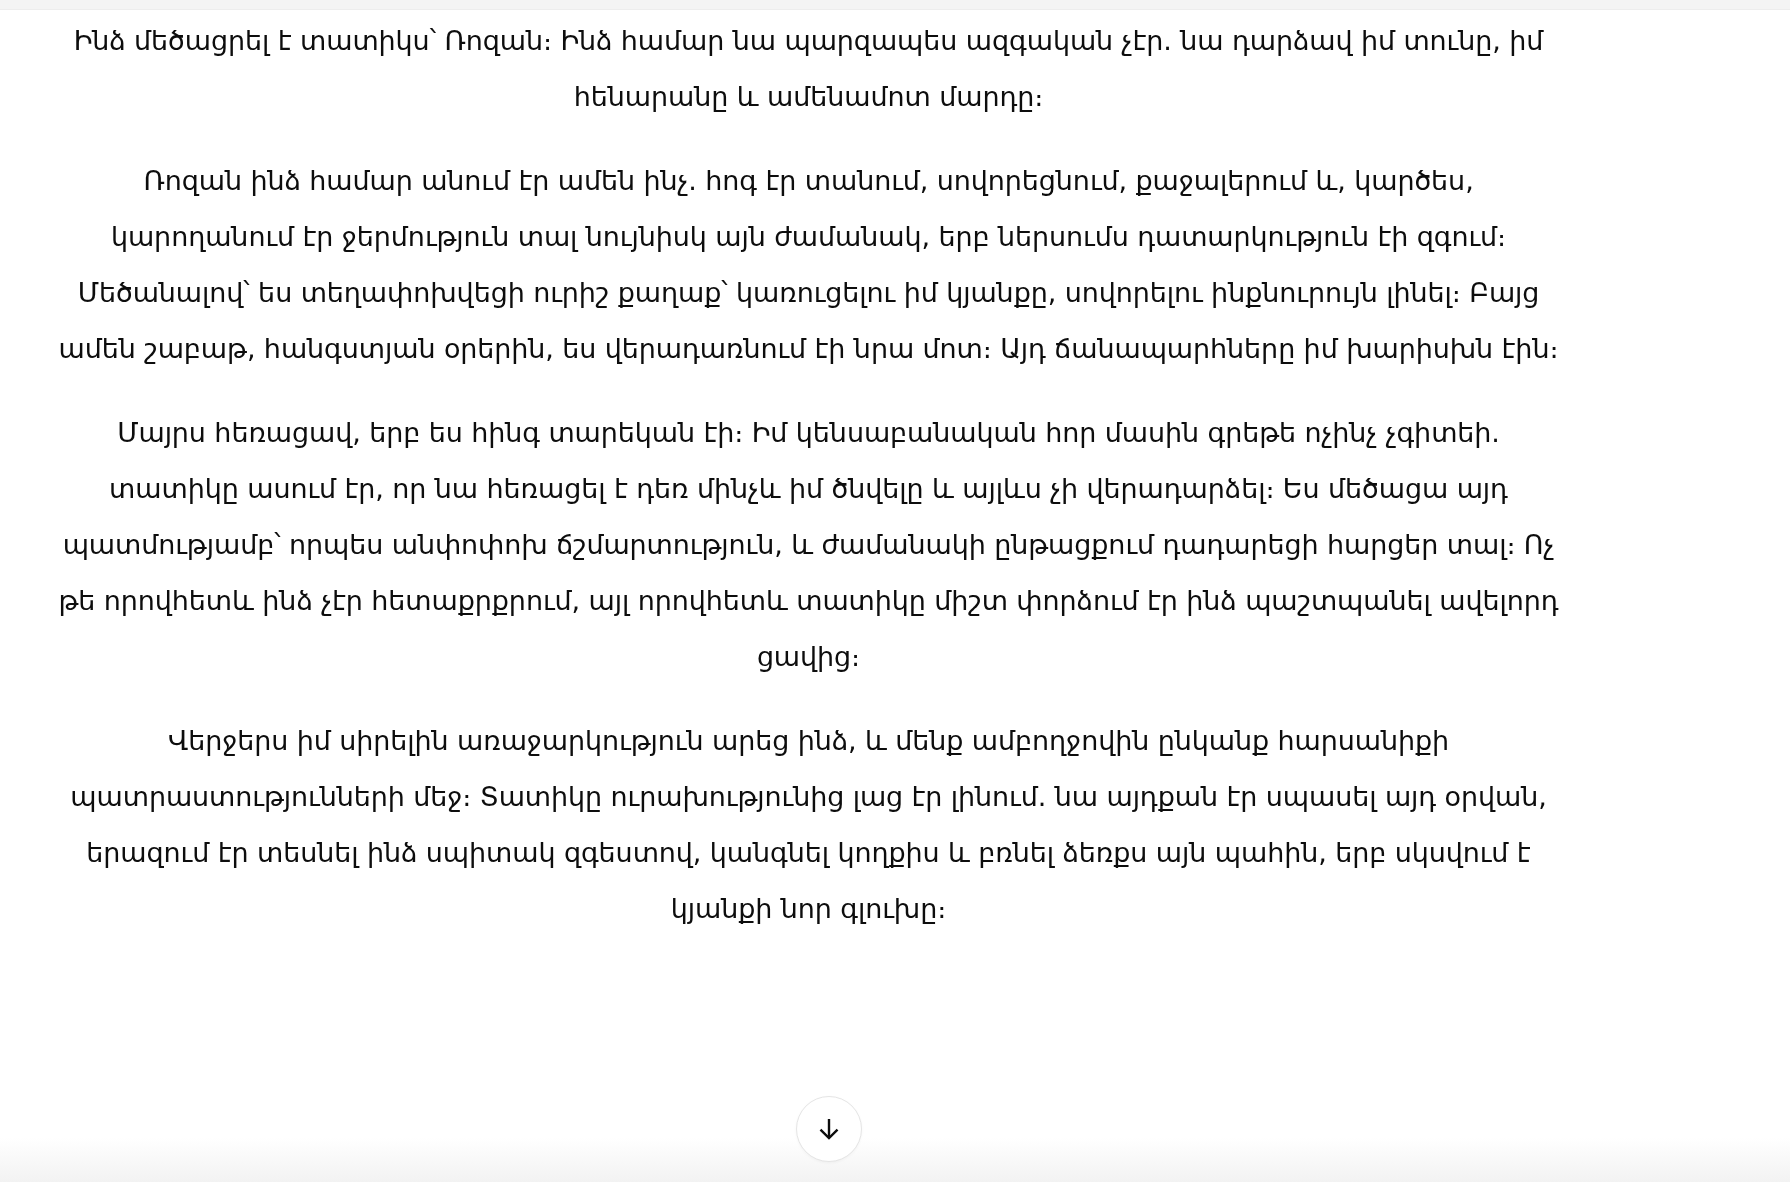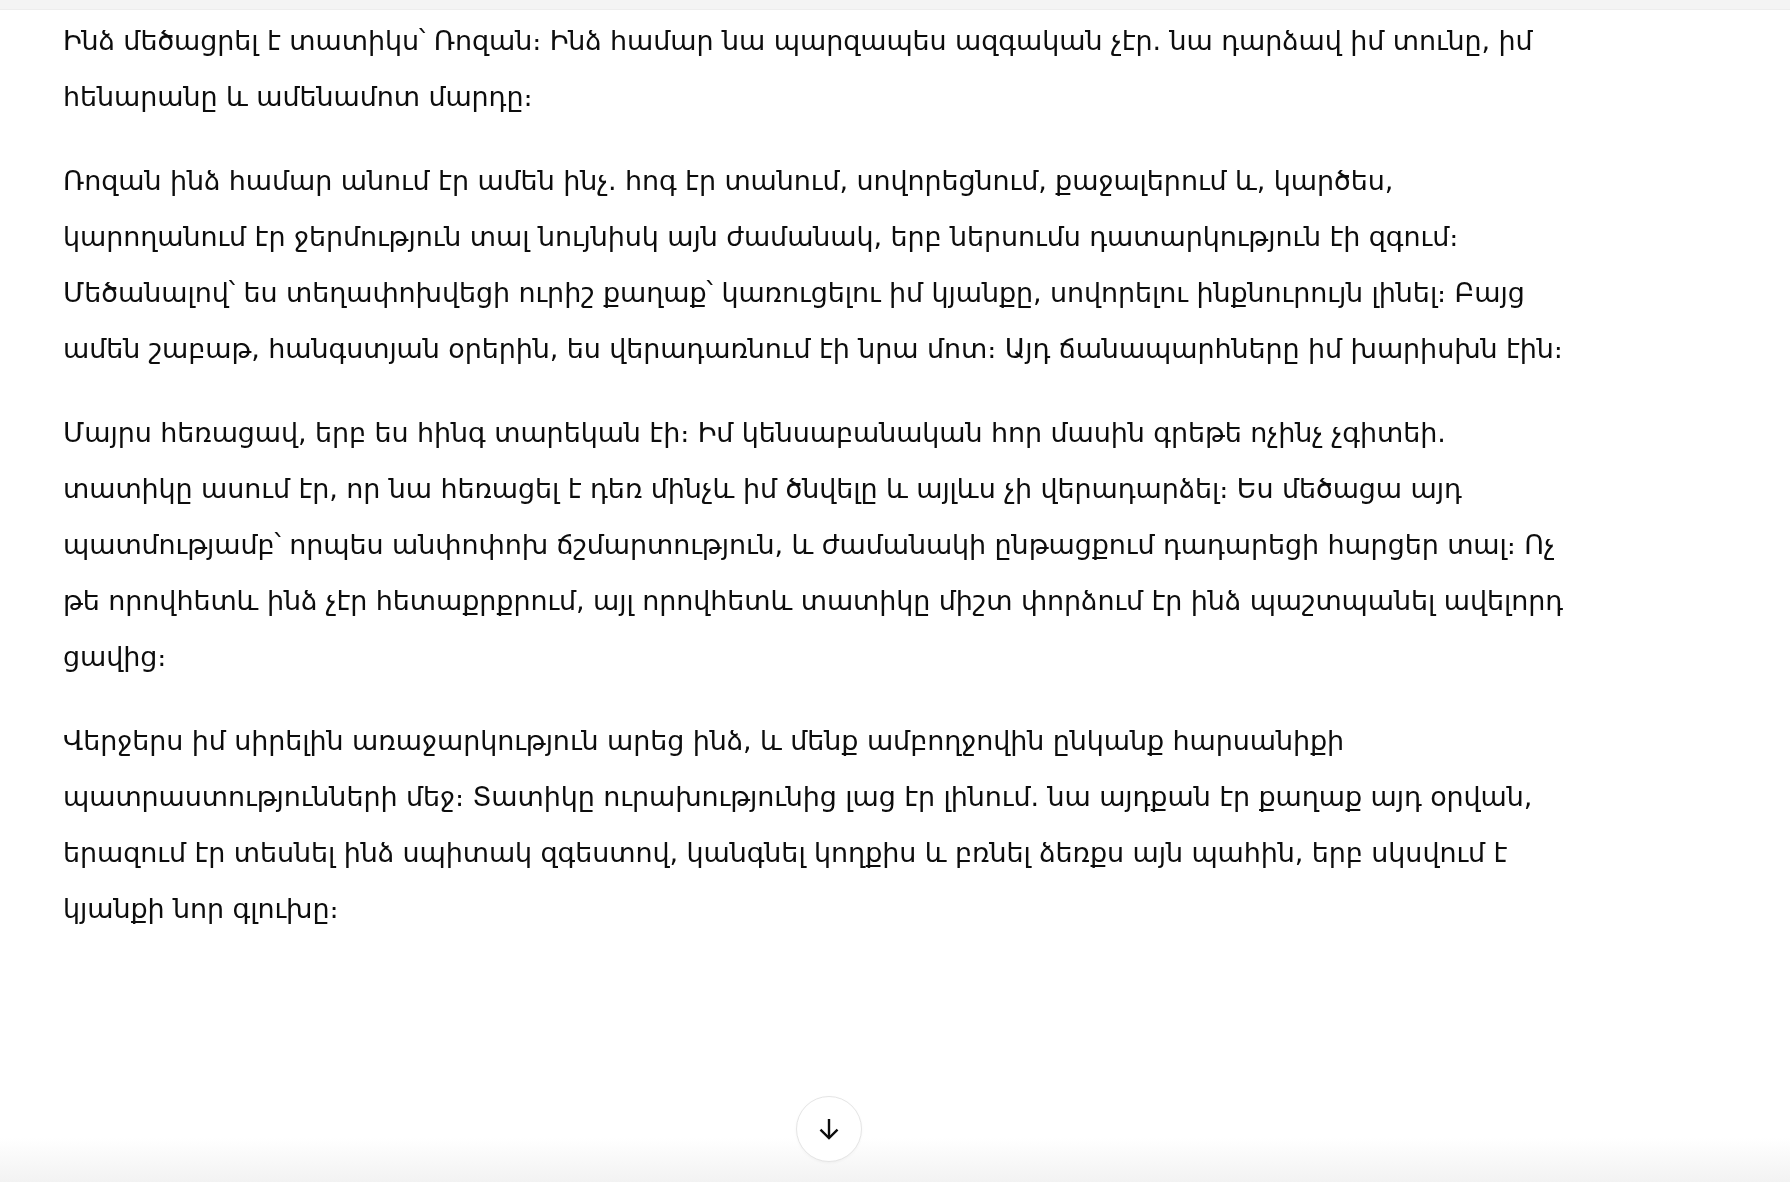--- a/index.html
+++ b/index.html
@@ -17,24 +17,25 @@
   .top-strip {
     position: absolute;
     top: 0; left: 0; right: 0;
     height: 10px;
     background: #f4f4f4;
     border-bottom: 1px solid #ededed;
     box-sizing: border-box;
   }
   .article {
     position: absolute;
-    left: 63px;
+    left: 56px;
     top: 13px;
     width: 1505px;
     color: #0d0d0d;
+    text-align: center;
   }
   .article p {
     margin: 0 0 28px 0;
     font-size: 27px;
     line-height: 56px;
     letter-spacing: -0.1px;
     font-weight: 400;
   }
   .article p.bold {
     font-weight: 700;
@@ -70,21 +71,21 @@
 </style>
 </head>
 <body style="background: rgb(255, 255, 255);">
 
 <div class="top-strip" style="background: rgb(244, 244, 244);"></div>
 
 <div class="article" style="color: rgb(13, 13, 13);">
     <p class="">Ինձ մեծացրել է տատիկս՝ Ռոզան։ Ինձ համար նա պարզապես ազգական չէր. նա դարձավ իմ տունը, իմ հենարանը և ամենամոտ մարդը։</p>
     <p class="">Ռոզան ինձ համար անում էր ամեն ինչ. հոգ էր տանում, սովորեցնում, քաջալերում և, կարծես, կարողանում էր ջերմություն տալ նույնիսկ այն ժամանակ, երբ ներսումս դատարկություն էի զգում։ Մեծանալով՝ ես տեղափոխվեցի ուրիշ քաղաք՝ կառուցելու իմ կյանքը, սովորելու ինքնուրույն լինել։ Բայց ամեն շաբաթ, հանգստյան օրերին, ես վերադառնում էի նրա մոտ։ Այդ ճանապարհները իմ խարիսխն էին։</p>
     <p class="">Մայրս հեռացավ, երբ ես հինգ տարեկան էի։ Իմ կենսաբանական հոր մասին գրեթե ոչինչ չգիտեի. տատիկը ասում էր, որ նա հեռացել է դեռ մինչև իմ ծնվելը և այլևս չի վերադարձել։ Ես մեծացա այդ պատմությամբ՝ որպես անփոփոխ ճշմարտություն, և ժամանակի ընթացքում դադարեցի հարցեր տալ։ Ոչ թե որովհետև ինձ չէր հետաքրքրում, այլ որովհետև տատիկը միշտ փորձում էր ինձ պաշտպանել ավելորդ ցավից։</p>
-    <p class="">Վերջերս իմ սիրելին առաջարկություն արեց ինձ, և մենք ամբողջովին ընկանք հարսանիքի պատրաստությունների մեջ։ Տատիկը ուրախությունից լաց էր լինում. նա այդքան էր քաղաք այդ օրվան, երազում էր տեսնել ինձ սպիտակ զգեստով, կանգնել կողքիս և բռնել ձեռքս այն պահին, երբ սկսվում է կյանքի նոր գլուխը։</p>
+    <p class="">Վերջերս իմ սիրելին առաջարկություն արեց ինձ, և մենք ամբողջովին ընկանք հարսանիքի պատրաստությունների մեջ։ Տատիկը ուրախությունից լաց էր լինում. նա այդքան էր սպասել այդ օրվան, երազում էր տեսնել ինձ սպիտակ զգեստով, կանգնել կողքիս և բռնել ձեռքս այն պահին, երբ սկսվում է կյանքի նոր գլուխը։</p>
   </div>
 
 <div class="bottom-fade"></div>
 
 <button class="scroll-btn" style="background: rgb(255, 255, 255); border-color: rgb(229, 229, 229);">
   <span>
     <svg width="32" height="32" viewBox="0 0 24 24" fill="none">
       <line class="arrow-stroke" x1="12" y1="4.5" x2="12" y2="18.5" stroke="#0d0d0d" stroke-width="1.8"></line>
       <polyline class="arrow-stroke" points="5.6,12.4 12,18.8 18.4,12.4" stroke="#0d0d0d" stroke-width="1.8" fill="none"></polyline>
     </svg>

